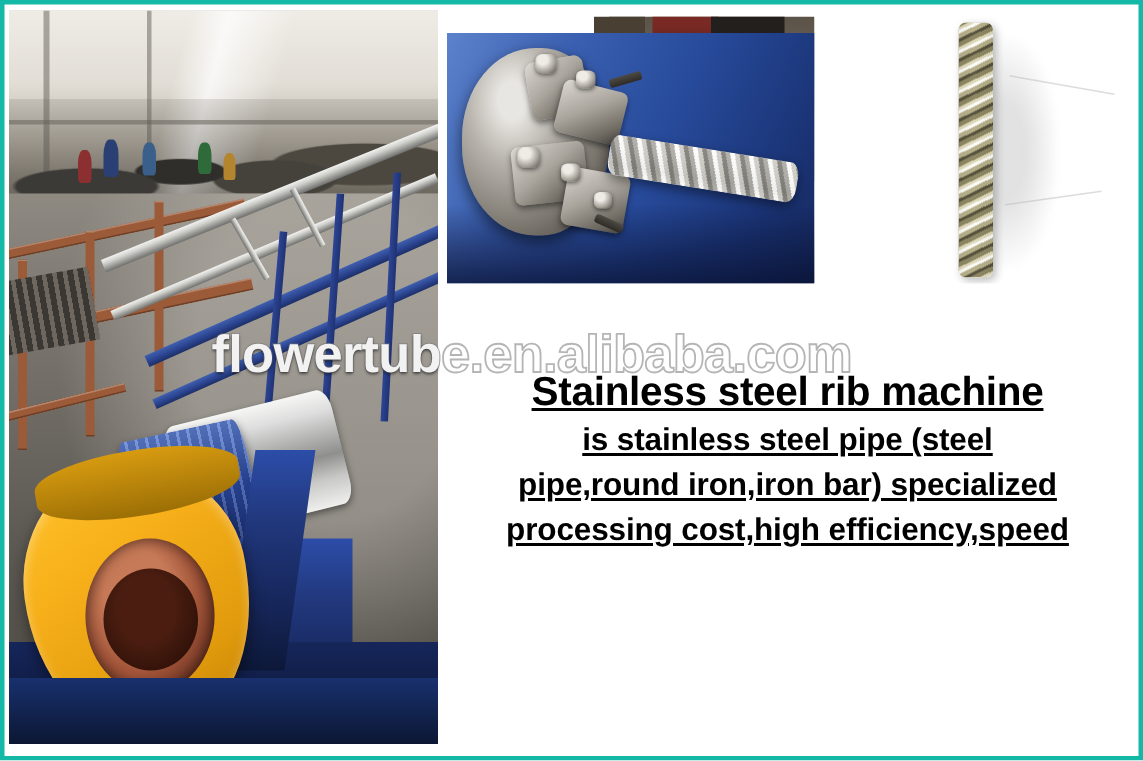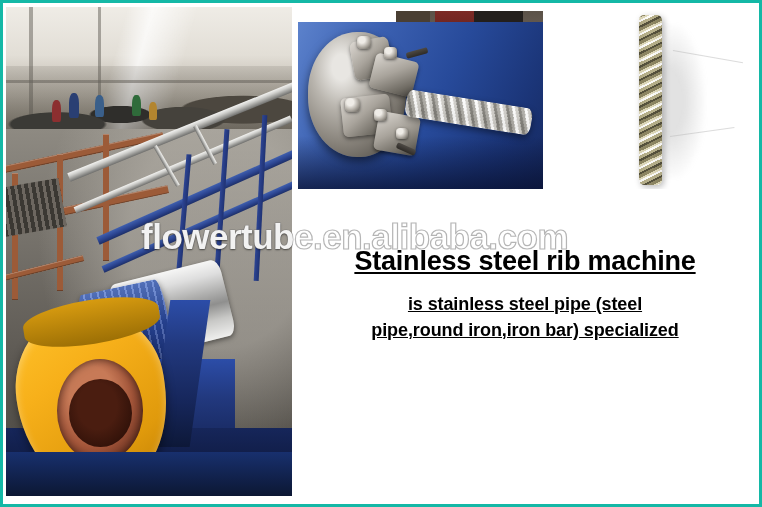--- a/index.html
+++ b/index.html
@@ -240,22 +240,22 @@
     text-decoration: underline;
   }
   #product-title {
     font-size: 27px;
     font-weight: bold;
     line-height: 1.08;
     letter-spacing: -0.2px;
     white-space: nowrap;
   }
   #product-desc {
-    margin-top: 16px;
-    font-size: 18px;
+    margin-top: 3px;
+    font-size: 21px;
     font-weight: bold;
     line-height: 1.42;
     letter-spacing: -0.1px;
   }
 
   
   #watermark {
     position: absolute;
     left: 138px; top: 214px;
     font-size: 35px;
@@ -381,16 +381,17 @@
   <div id="watermark">flowertube.en.alibaba.com</div>
   <div id="watermark-solid">
     <span>flowertube.en.alibaba.com</span>
   </div>
 
   <div id="text-block">
     <div id="product-title">Stainless steel rib machine</div>
     <div id="product-desc">
       <div>is stainless steel pipe (steel</div>
       <div>pipe,round iron,iron bar) specialized</div>
+      <div>processing cost,high efficiency,speed</div>
     </div>
   </div>
 
 </div>
 
 </body></html>

